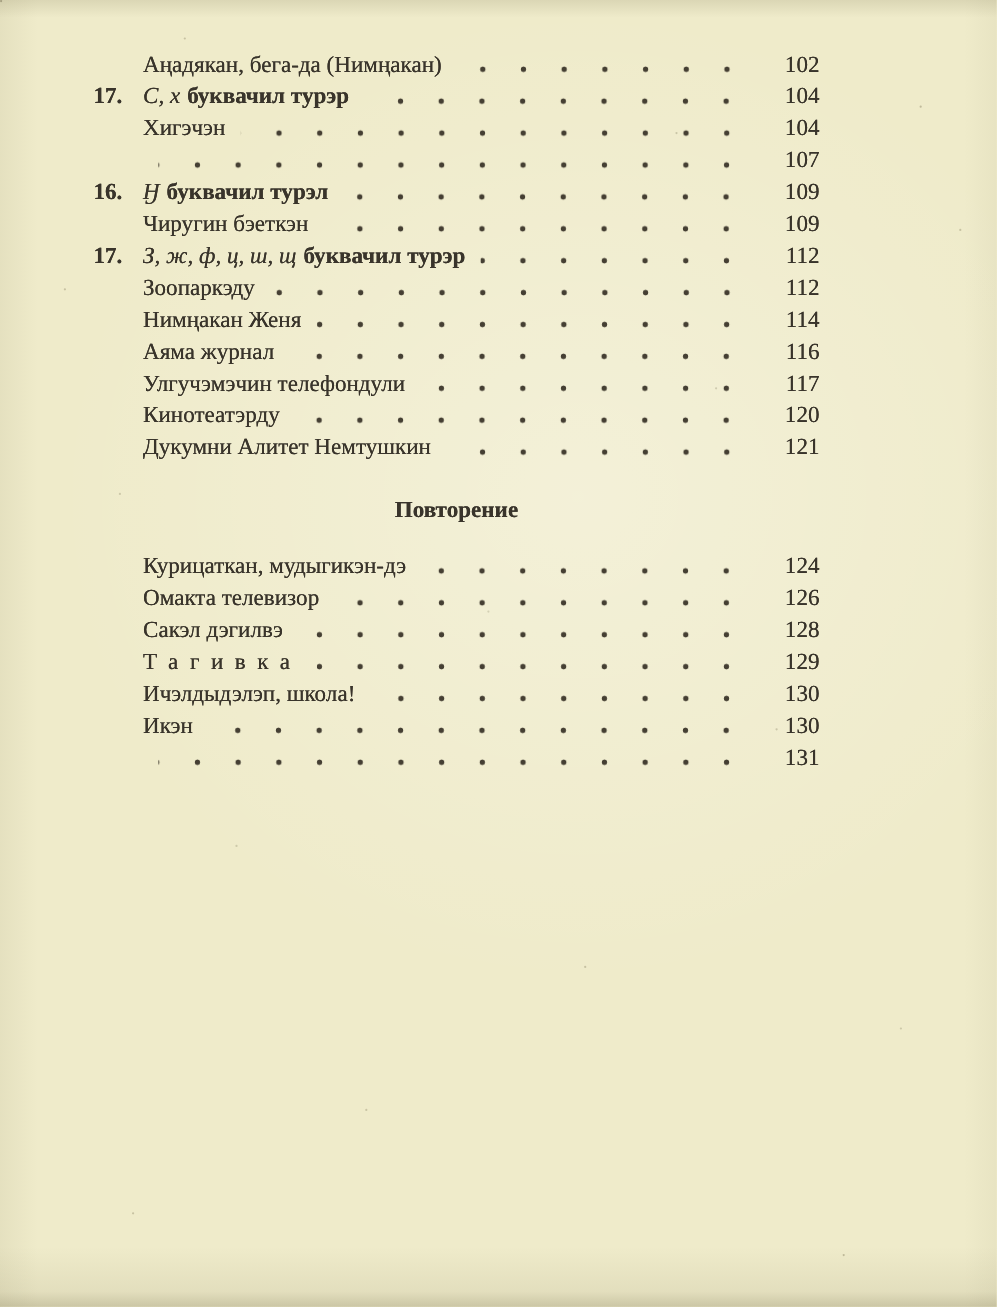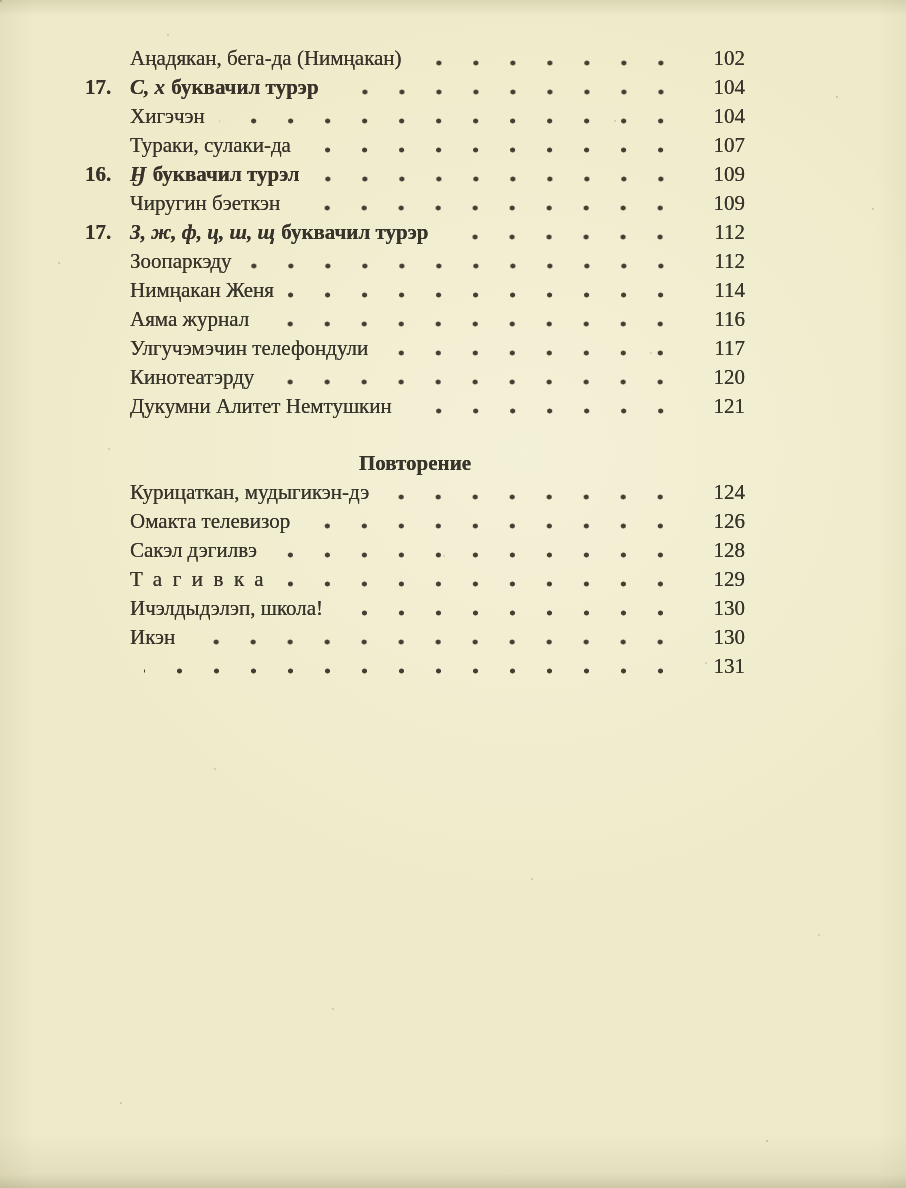--- a/index.html
+++ b/index.html
@@ -49,40 +49,41 @@
   .toc-row {
     display: flex;
     align-items: flex-start;
     height: 29px;
     white-space: nowrap;
   }
   .num {
     flex: 0 0 45px;
     font-weight: 700;
   }
-  .ital { font-style: italic; font-weight: 700; }
+  .ital { font-style: italic; font-weight: 400; }
   .ital:not(:empty) { margin-right: 0.30em; }
   .numbered .title { font-weight: 700; }
   .spaced .title { letter-spacing: 0.5em; }
   .leader {
     flex: 1 1 auto;
     align-self: stretch;
     margin-left: 14px;
     margin-right: 12px;
     background-image: radial-gradient(circle, #453f33 2.2px, rgba(69,63,51,0) 2.8px);
     background-size: 37px 6px;
     background-repeat: repeat-x;
     background-position: right 2px bottom 7px;
   }
   .page-num {
     flex: 0 0 52px;
     text-align: right;
   }
   .section-heading {
     margin-top: 28px;
+    margin-bottom: 22px;
     height: 29px;
     text-align: center;
     font-weight: 700;
   }
 </style>
 </head>
 <body>
 
 <div class="page">
   <div class="toc">
@@ -104,21 +105,20 @@
         <div class="toc-row">
     <span class="num"></span>
     <span class="ital"></span>
     <span class="title">Хигэчэн</span>
     <span class="leader"></span>
     <span class="page-num">104</span>
   </div>
         <div class="toc-row">
     <span class="num"></span>
     <span class="ital"></span>
-    <span class="title">Тураки, сулаки-да</span>
     <span class="leader"></span>
     <span class="page-num">107</span>
   </div>
         <div class="toc-row numbered">
     <span class="num">16.</span>
     <span class="ital">Ӈ</span>
     <span class="title">буквачил турэл</span>
     <span class="leader"></span>
     <span class="page-num">109</span>
   </div>

